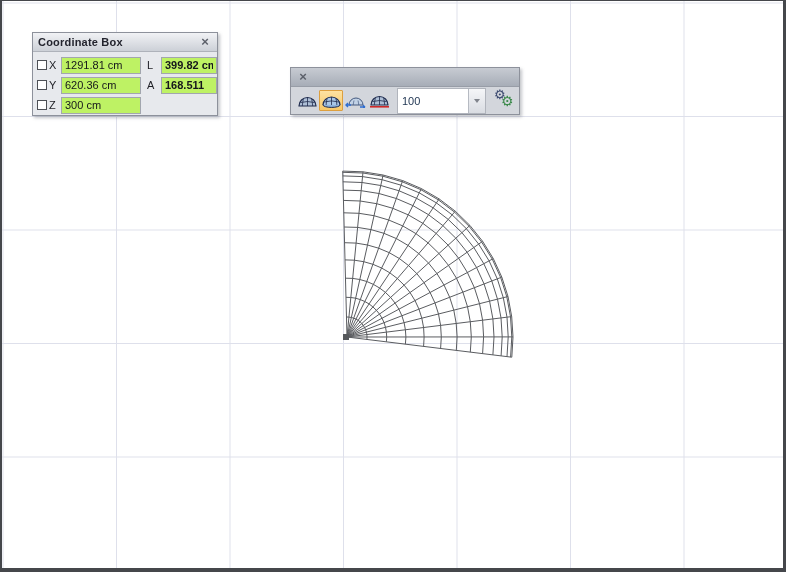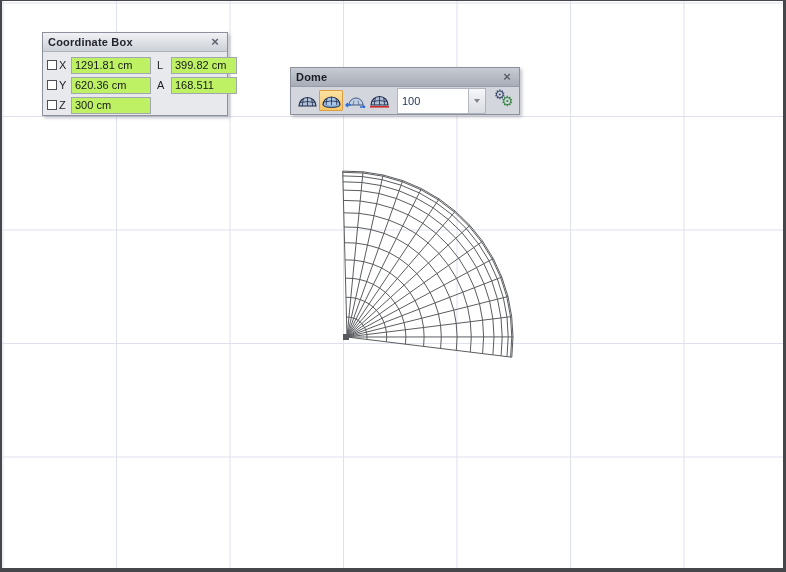--- a/index.html
+++ b/index.html
@@ -20,36 +20,36 @@
   .titlebar {
     height:19px; display:flex; align-items:center; padding:0 5px;
     border-bottom:1px solid #aeb2ba; cursor:default;
   }
   .titlebar .title { font-weight:bold; color:#23242e; flex:1 1 auto; letter-spacing:0.2px; }
   .close-btn {
     width:14px; height:14px; line-height:13px; text-align:center; color:#5c606a;
     font-size:13px; font-weight:bold; cursor:pointer; flex:0 0 auto;
   }
   
-  #coordbox { left:40px; top:31px; width:186px; height:84px; }
+  #coordbox { left:30px; top:31px; width:186px; height:84px; }
   #coordbox .titlebar { background:linear-gradient(#f1f2f5,#ccd0d7); }
   #coordbox .body { padding:3px 4px 2px 4px; }
   .coord-row { display:flex; align-items:center; height:20px; }
   .cb-check {
     width:10px; height:10px; background:#fff; border:1px solid #4c4f55;
     margin-right:2px; flex:0 0 auto; cursor:pointer;
   }
   .axis-label { width:10px; color:#1d1e24; flex:0 0 auto; }
   .coord-field {
     height:17px; border:1px solid #a2a6ae; background:#bef264; color:#15161b;
     font-family:"Liberation Sans",sans-serif; font-size:11px; padding:0 3px;
   }
   .coord-field.main { width:80px; margin-left:2px; }
   .extra-label { width:9px; margin-left:6px; color:#1d1e24; flex:0 0 auto; }
-  .coord-field.extra { width:66px; margin-left:5px; }
+  .coord-field.extra { width:56px; margin-left:5px;font-weight:bold; }
 
   
   #domebar { left:288px; top:66px; width:230px; height:48px; background:#d3d6dc; }
   #domebar .titlebar { background:linear-gradient(#c7cbd2,#a7adb7); border-bottom:1px solid #989da7; }
   #domebar .title { color:#1b1c26; }
   #domebar .body { display:flex; align-items:center; padding:3px 4px; height:27px; }
   .tool-btn {
     width:24px; height:21px; display:flex; align-items:center; justify-content:center;
     border:1px solid transparent; background:transparent; cursor:pointer; flex:0 0 auto;
   }
@@ -110,21 +110,20 @@
       <div class="coord-row">
         <span class="cb-check"></span>
         <span class="axis-label">Z</span>
         <input class="coord-field main" value="300 cm" style="">
       </div>
     </div>
   </div>
 
   <div class="palette" id="domebar">
     <div class="titlebar">
-      <span class="title">Dome</span>
       <span class="close-btn">×</span>
     </div>
     <div class="body">
       <button class="tool-btn">
         <svg width="21" height="14" viewBox="0 0 21 14">
           <path d="M2,12 A8.5,8.5 0 0 1 19,12 Z" fill="#aebfd6" stroke="#1f2b4d" stroke-width="1.2"></path>
           <path d="M10.5,3.5 L10.5,12 M6.3,5.2 Q5.6,8.5 5.3,12 M14.7,5.2 Q15.4,8.5 15.7,12 M3.4,8.6 Q10.5,6.4 17.6,8.6" fill="none" stroke="#1f2b4d" stroke-width="0.8"></path>
         </svg>
       </button>
       <button class="tool-btn selected">

